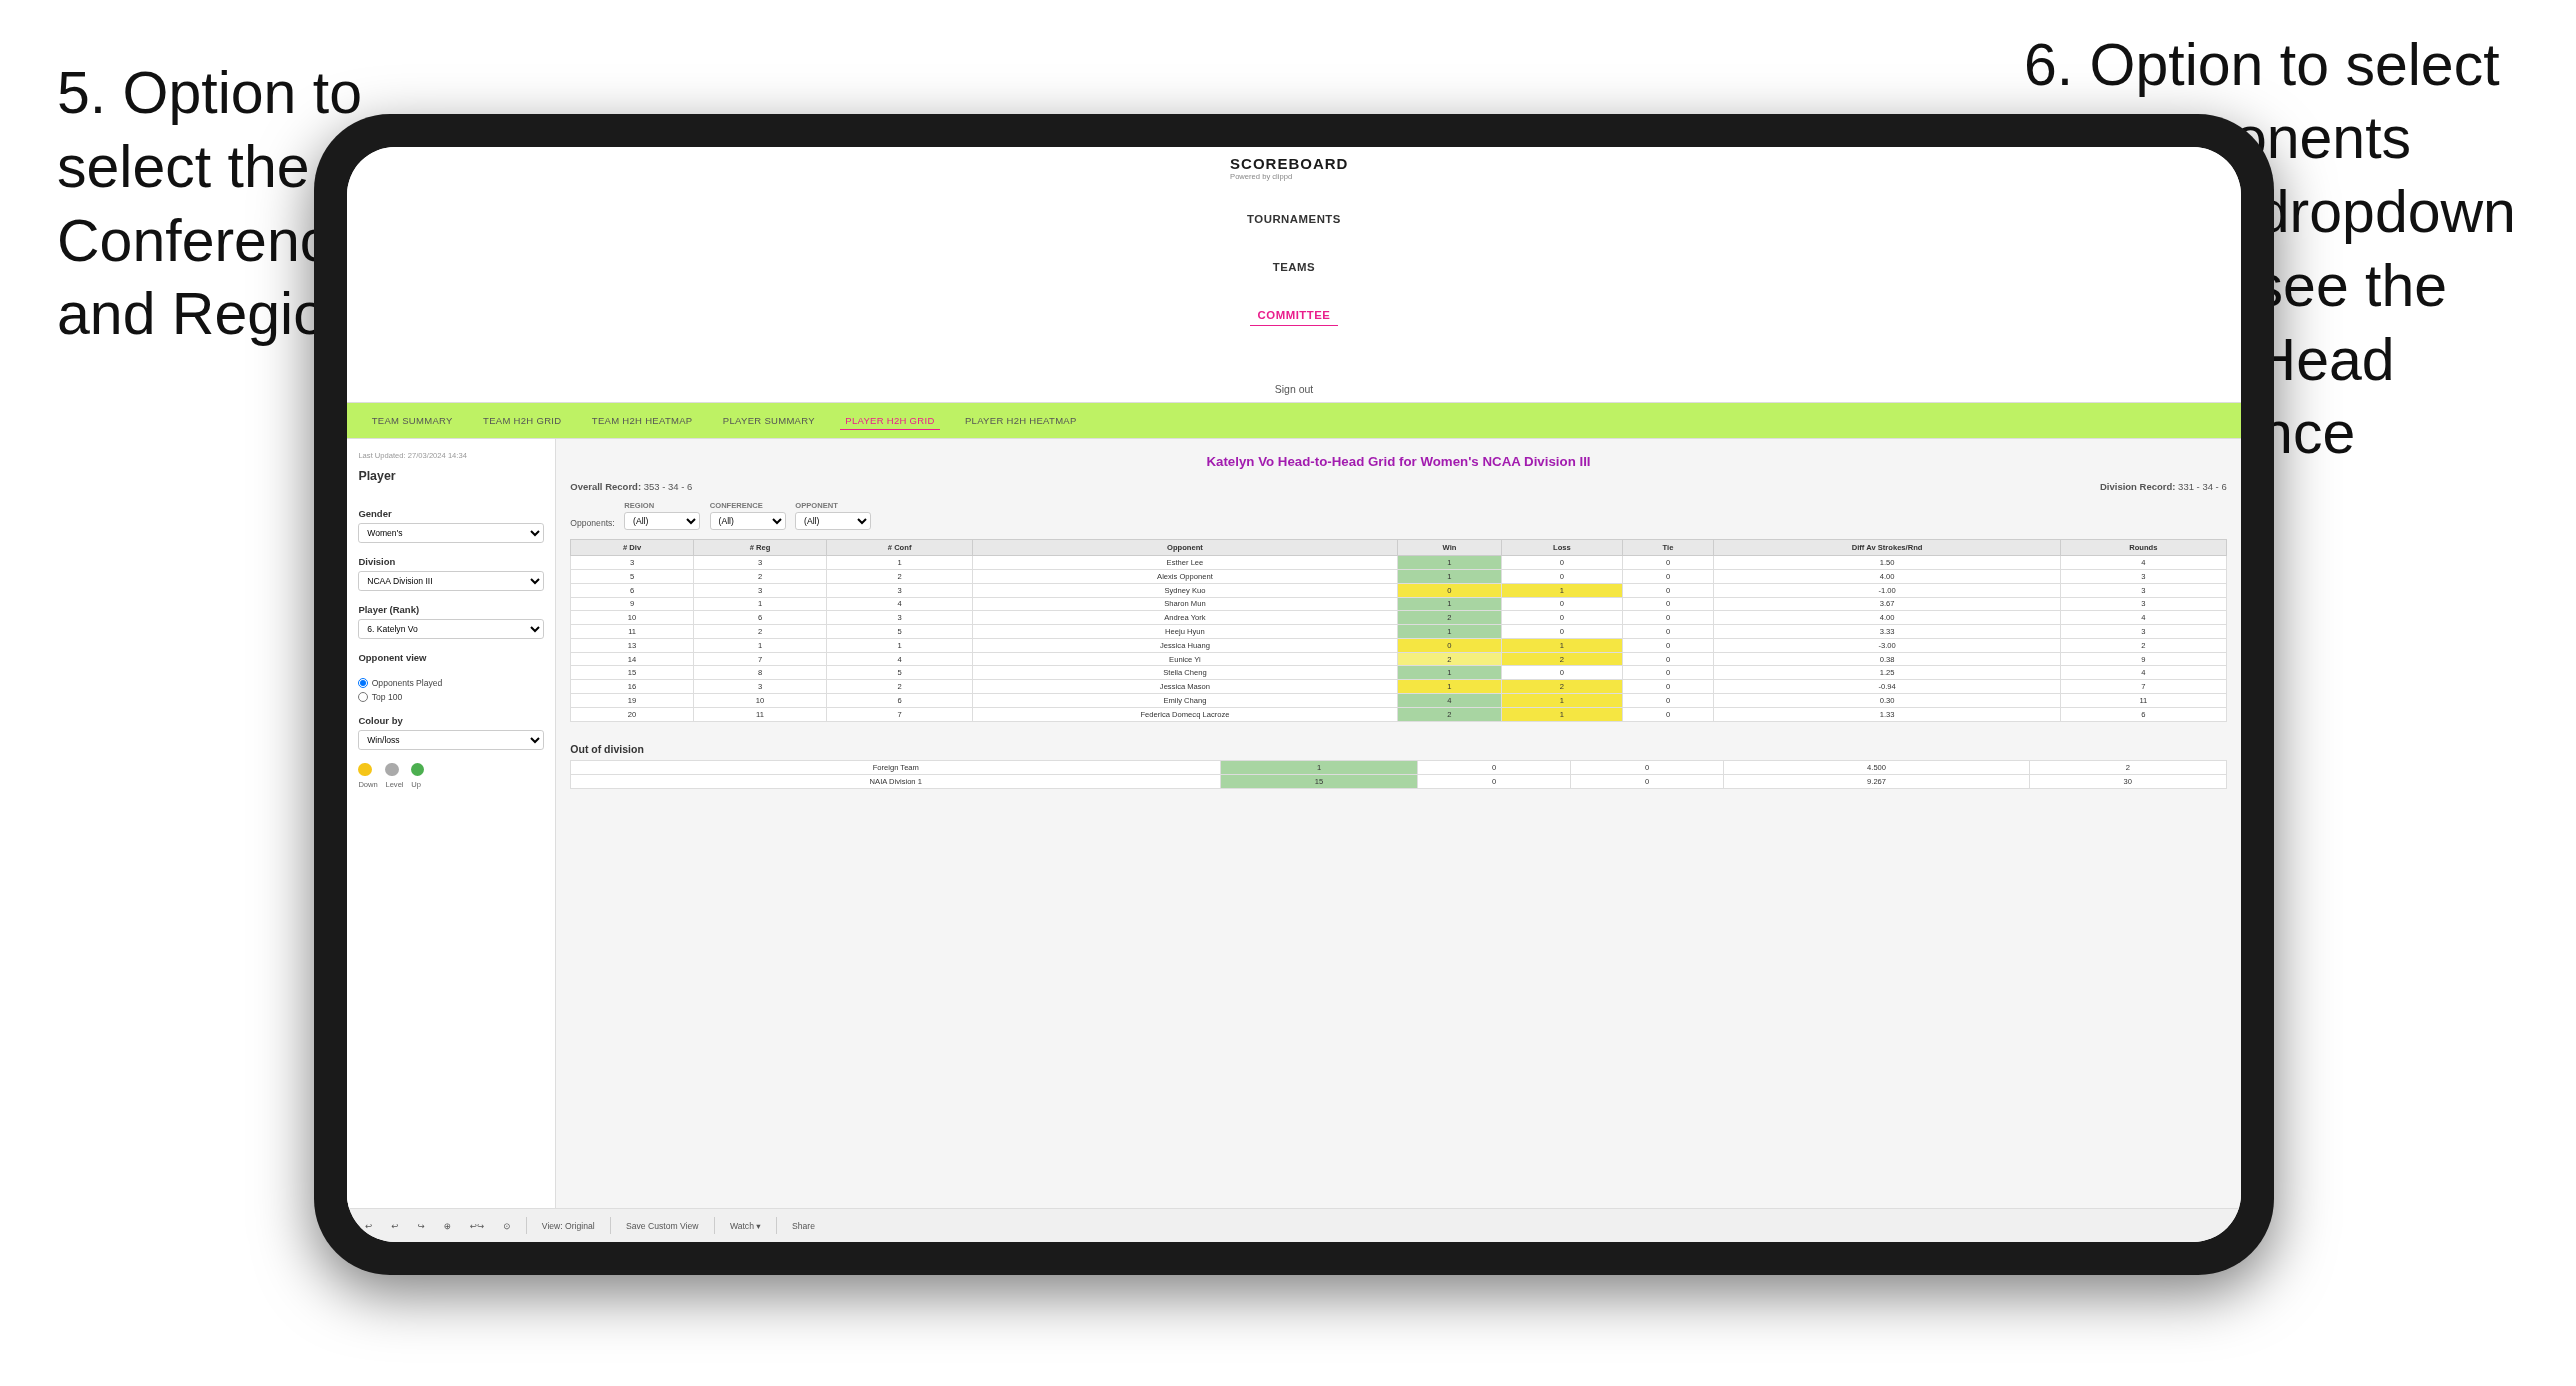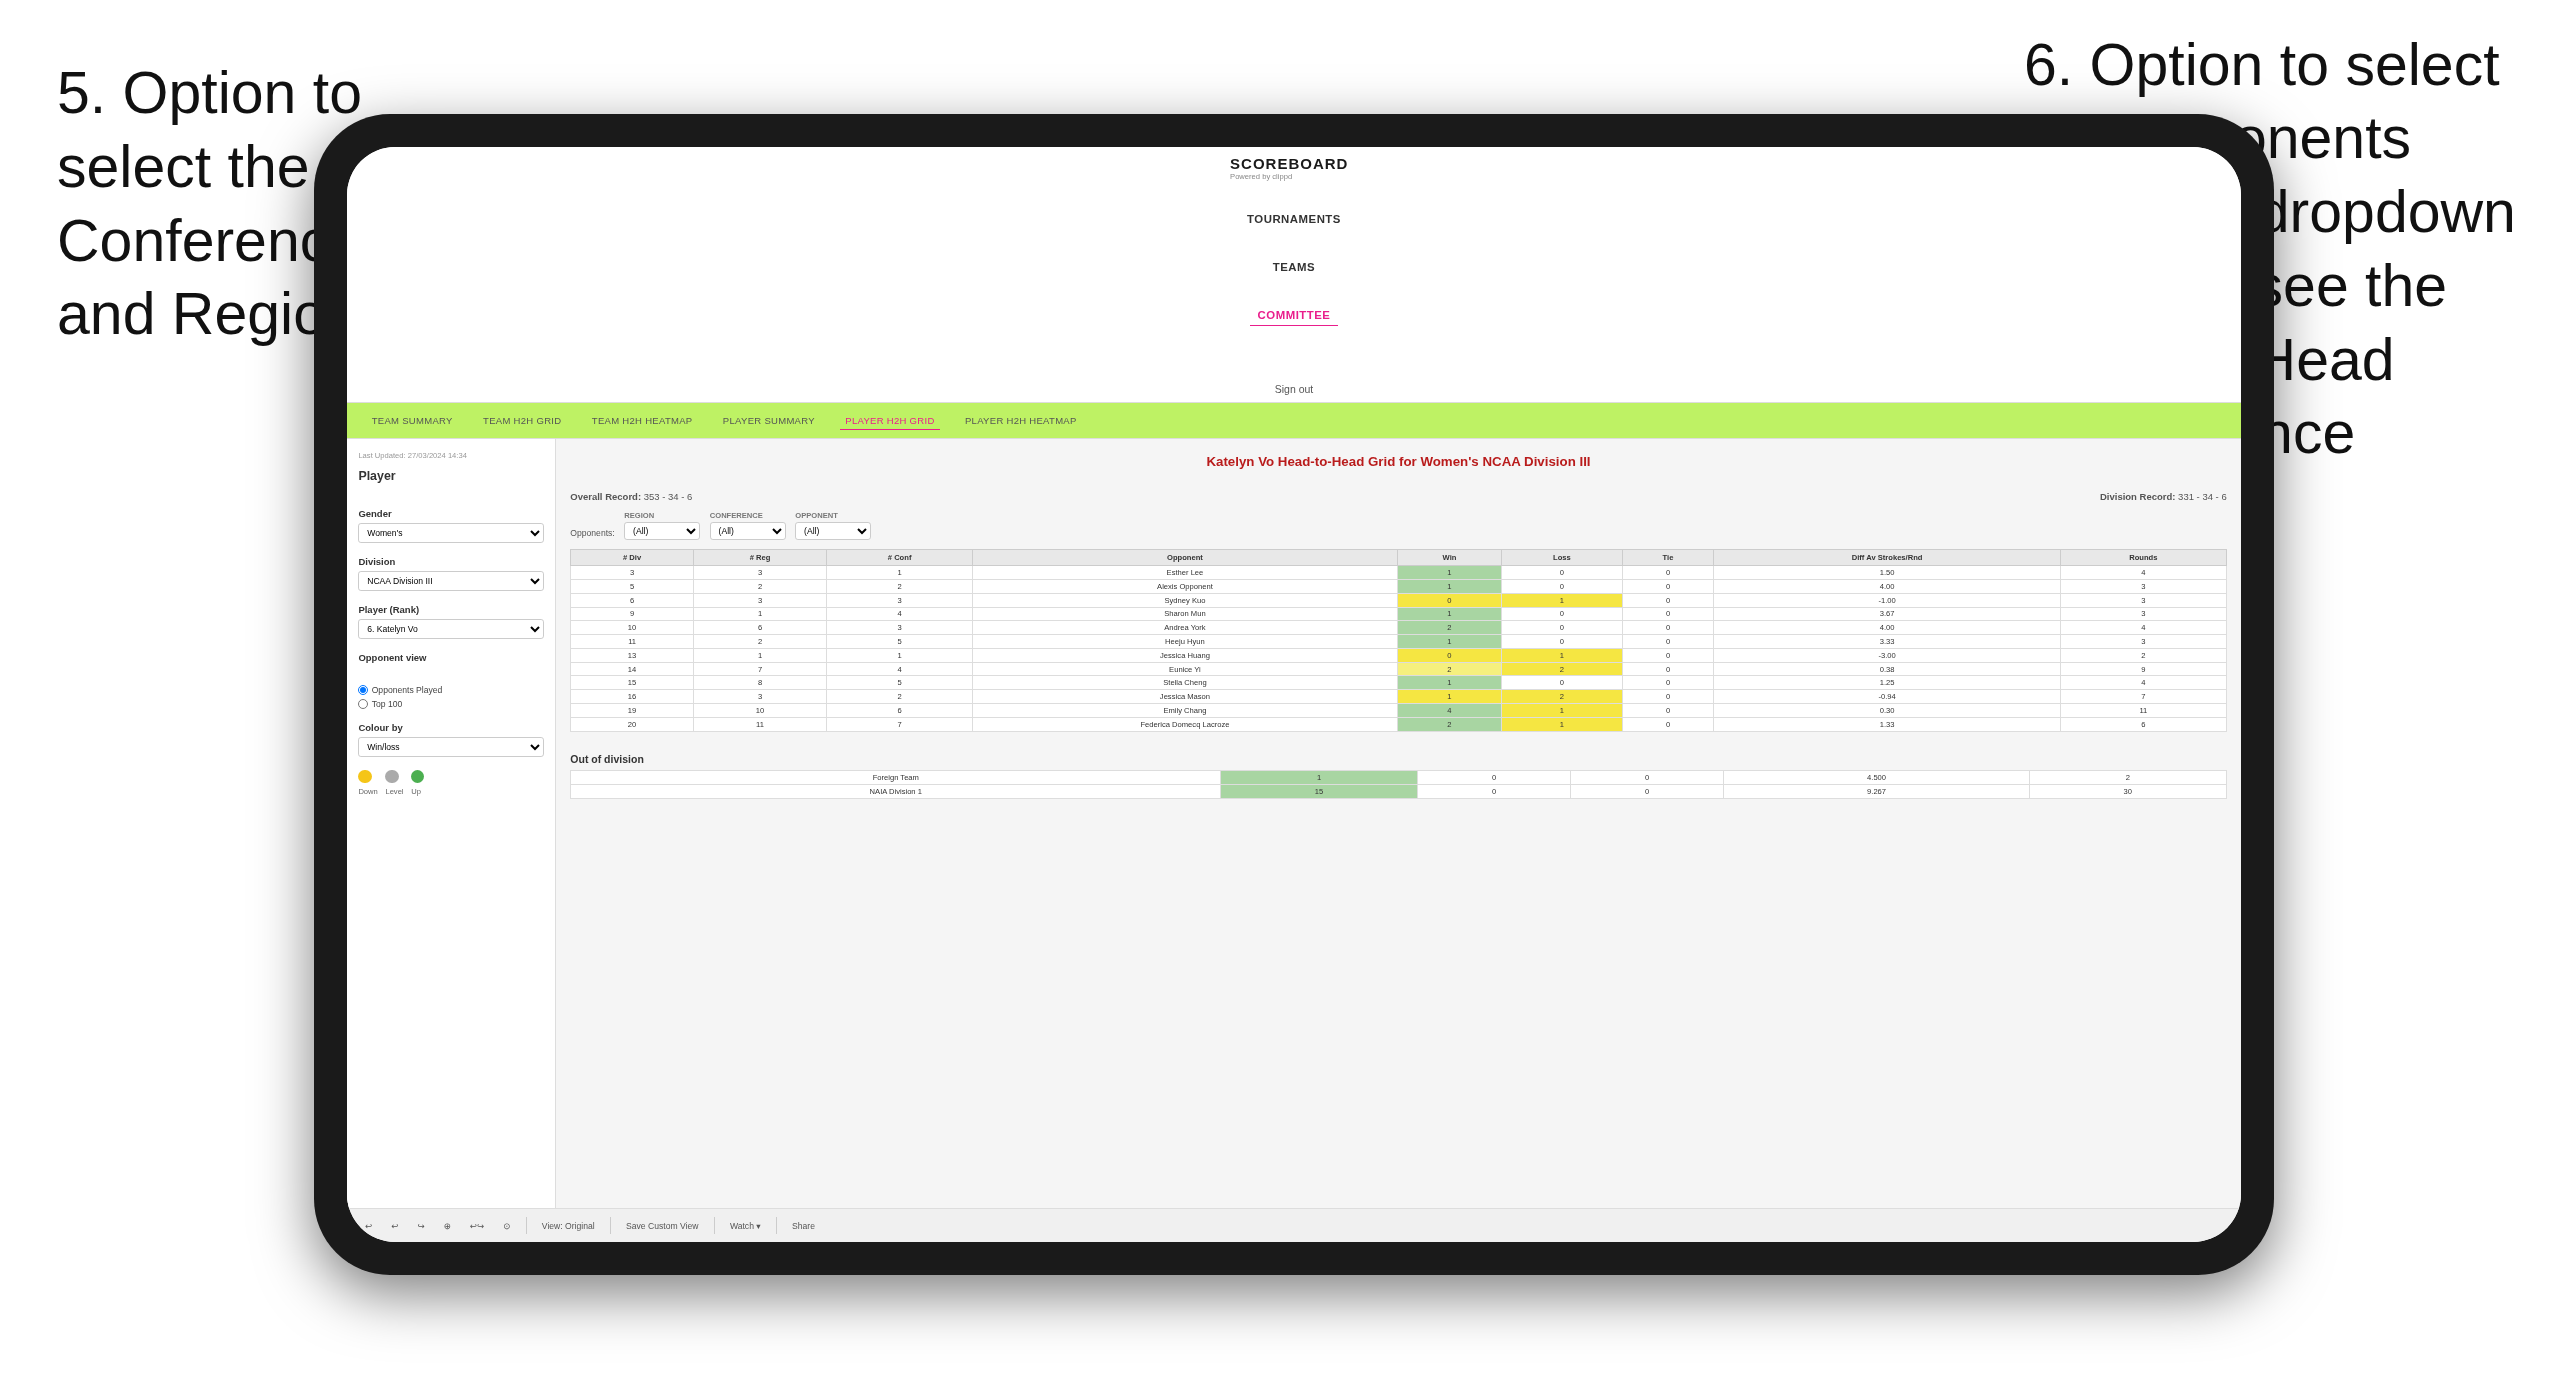--- a/index.html
+++ b/index.html
@@ -188,21 +188,21 @@
       font-size: 12.4px;
       font-weight: 700;
       color: #333;
       margin-bottom: 25px;
     }
 
     .radio-group {
       display: flex;
       flex-direction: column;
       gap: 3.8px;
-      margin-top: 22px;
+      margin-top: 15px;
     }
 
     .radio-item {
       display: flex;
       align-items: center;
       gap: 3.8px;
       font-size: 8.6px;
       color: #444;
     }
 
@@ -243,22 +243,22 @@
 
     
     .report-header {
       text-align: center;
       margin-bottom: 9.5px;
     }
 
     .report-title {
       font-size: 13.3px;
       font-weight: 700;
-      color: #b91c1c;
-      margin-bottom: 22px;
+      color: #a21caf;
+      margin-bottom: 12px;
     }
 
     .report-records {
       display: flex;
       justify-content: space-between;
       font-size: 9.5px;
       color: #555;
       margin-bottom: 7.6px;
     }
 

